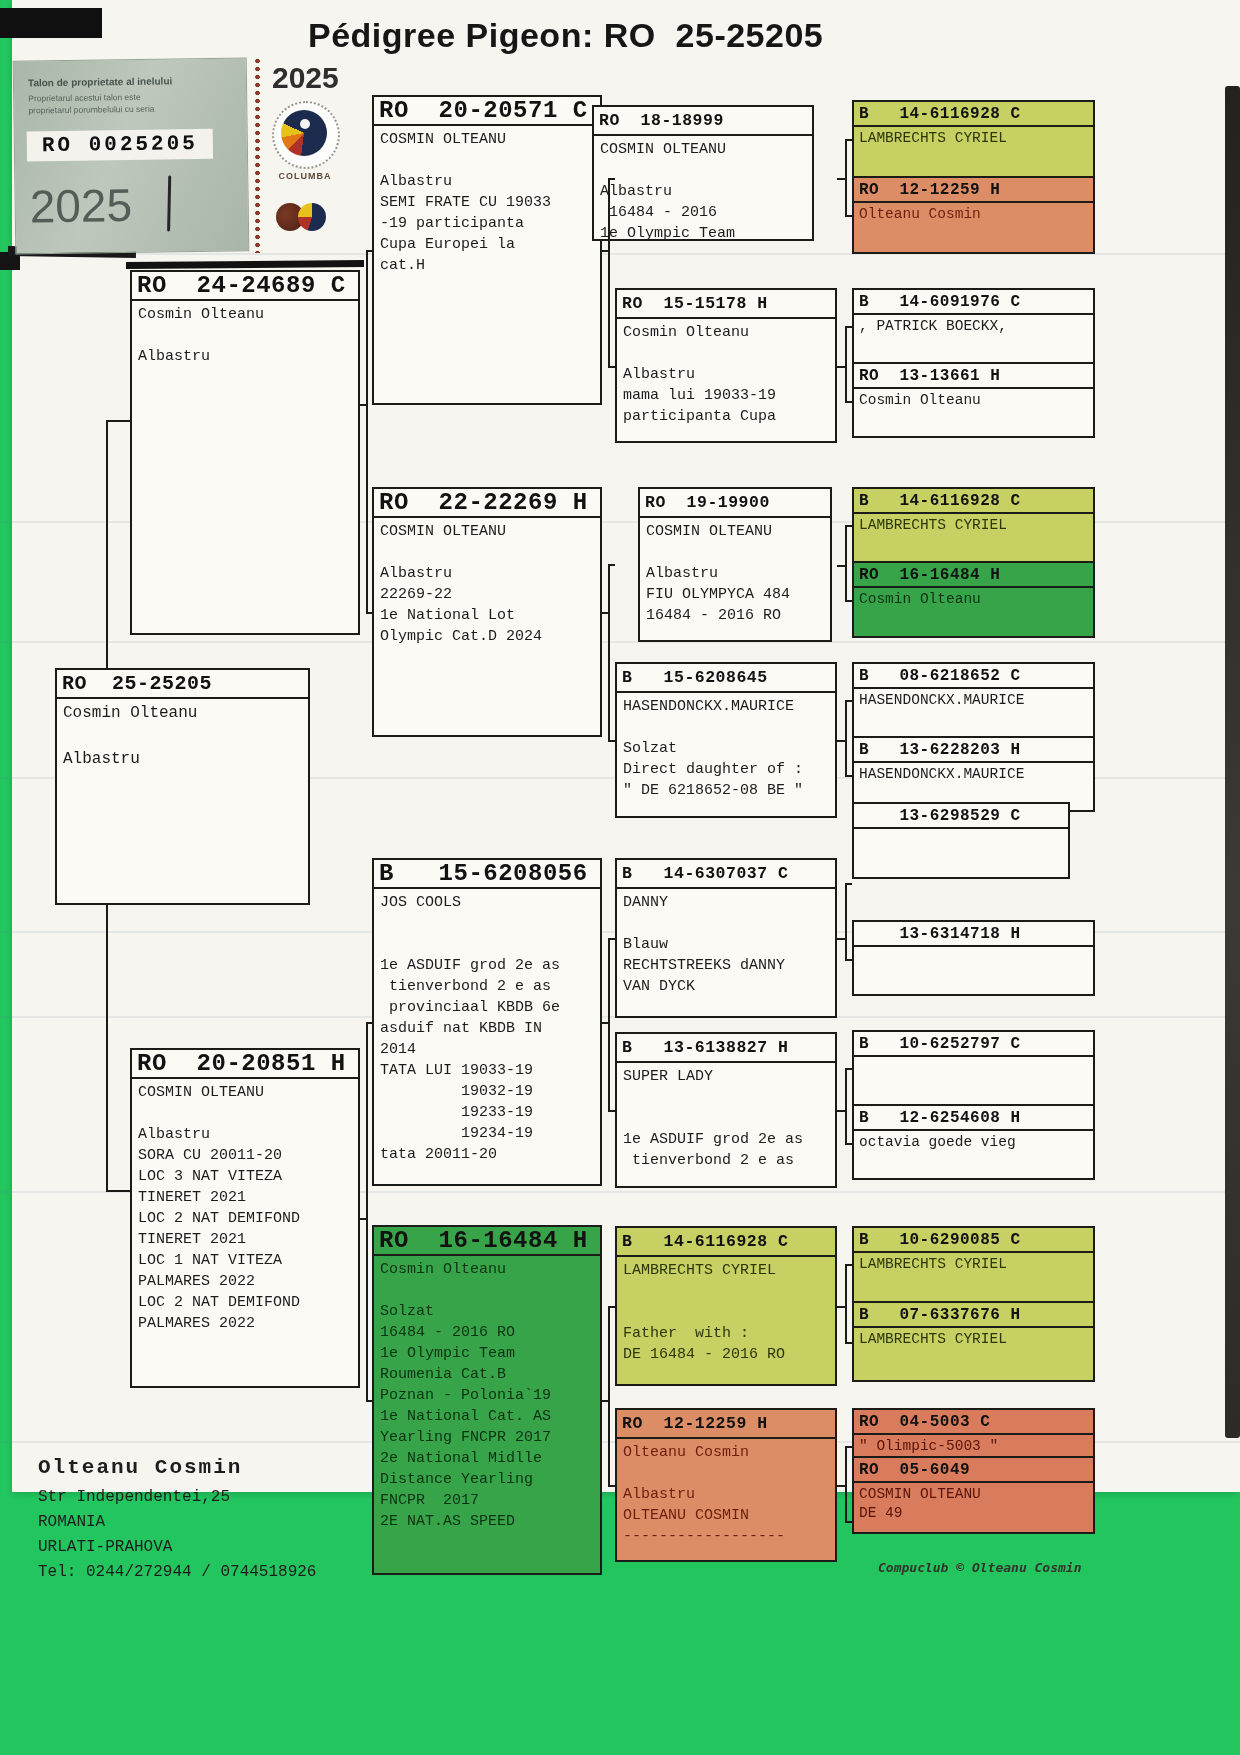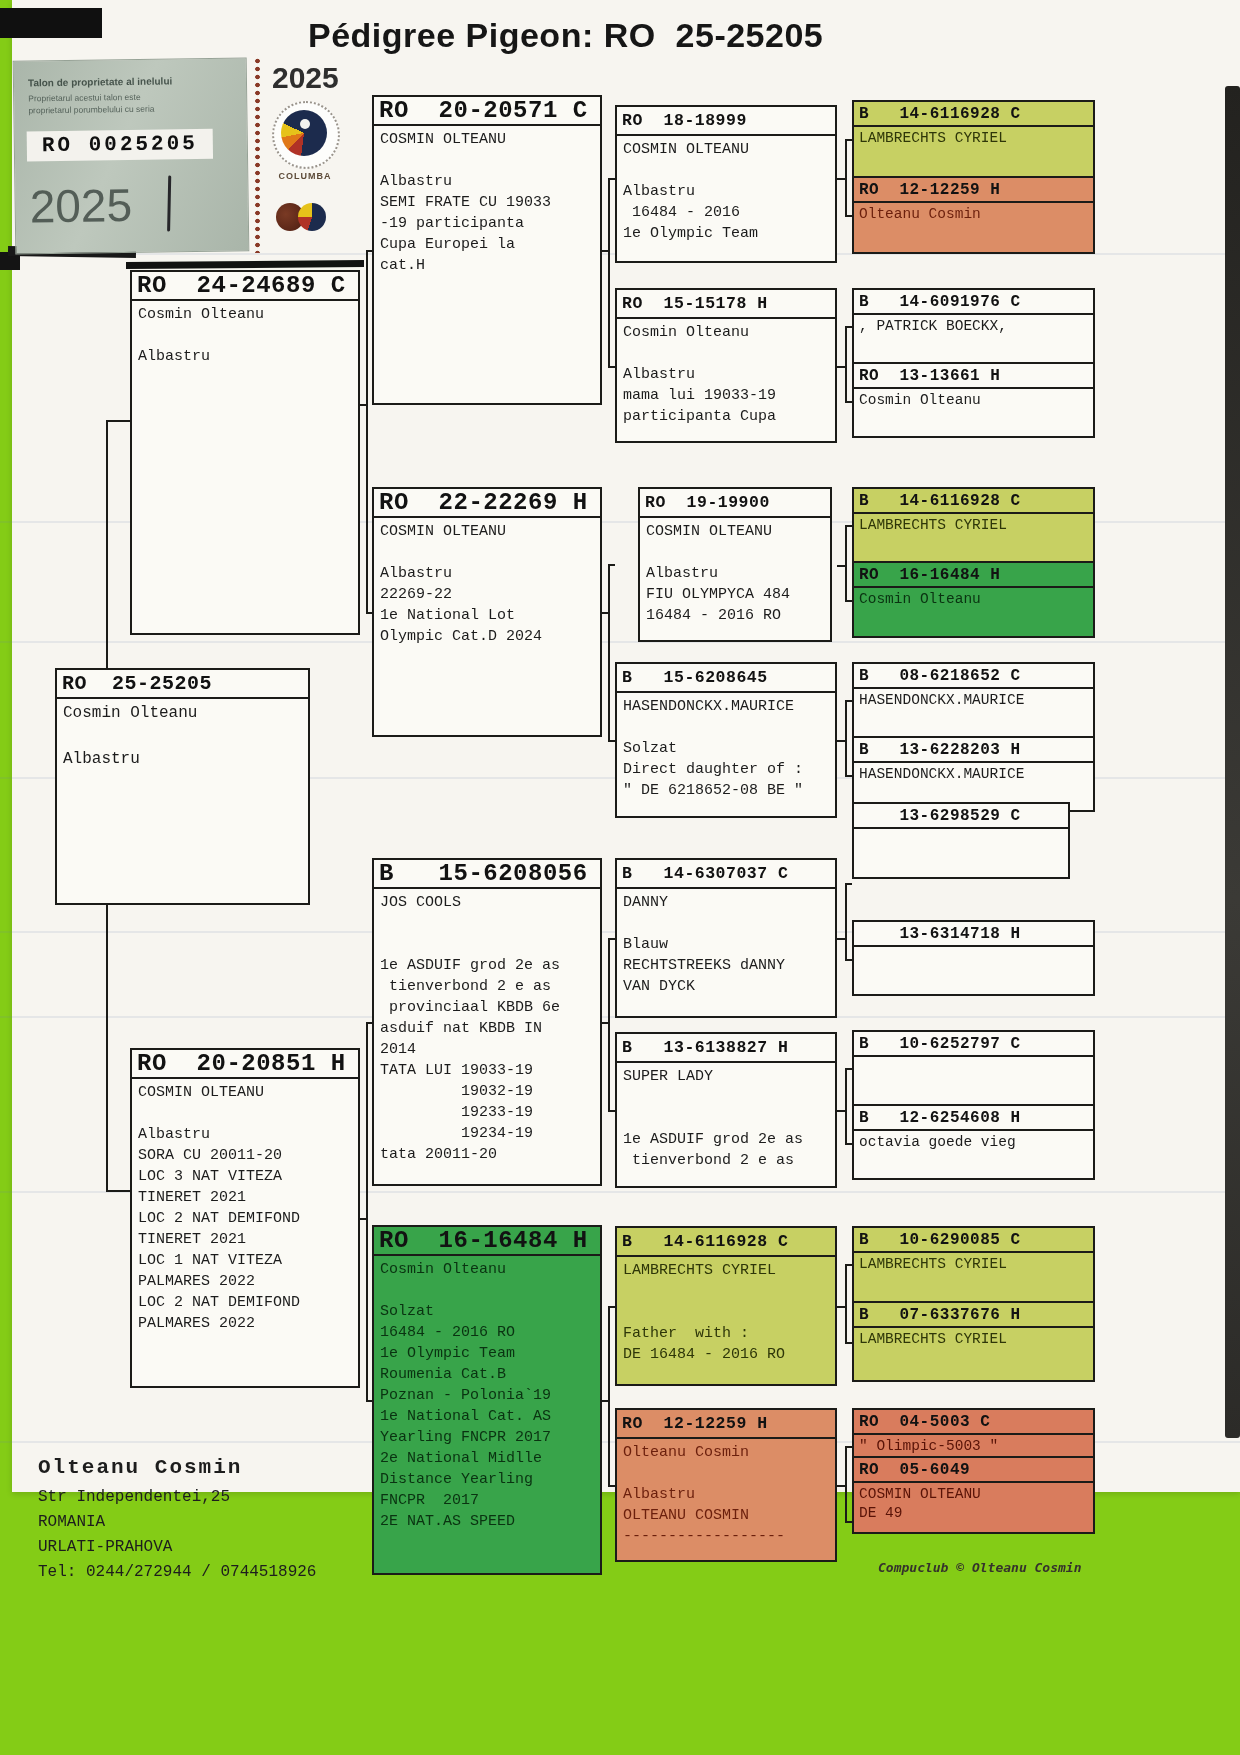--- a/index.html
+++ b/index.html
@@ -1,17 +1,17 @@
 <!DOCTYPE html>
 <html><head>
 <meta charset="utf-8">
 <style>
   html,body{margin:0;padding:0;}
   body{background:#e3e1dd;font-family:"Liberation Sans",sans-serif;}
-  #page{position:relative;width:1240px;height:1755px;background:#84cc16;overflow:hidden;}
+  #page{position:relative;width:1240px;height:1755px;background:#22c55e;overflow:hidden;}
   #paper{position:absolute;left:12px;top:0;width:1228px;height:1492px;background:#f7f5f0;
          box-shadow:0 2px 6px rgba(0,0,0,.15);}
   .title{position:absolute;left:308px;top:16px;font-size:34px;font-weight:600;color:#161616;
          letter-spacing:.5px;white-space:pre;}
   
   .box{position:absolute;border:2px solid #1b1b18;background:#fbfaf5;box-sizing:border-box;
        font-family:"Liberation Mono","DejaVu Sans Mono",monospace;color:#1c1c1c;overflow:hidden;}
   .hd{font-weight:bold;white-space:pre;font-size:24px;line-height:22px;padding:3px 5px 2px;
       border-bottom:2px solid #1b1b18;color:#121212;letter-spacing:.5px;}
   .bd{padding:3px 6px;font-size:15px;line-height:21px;}
@@ -203,21 +203,21 @@
           <div>Roumenia Cat.B</div>
           <div>Poznan - Polonia`19</div>
           <div>1e National Cat. AS</div>
           <div>Yearling FNCPR 2017</div>
           <div>2e National Midlle</div>
           <div>Distance Yearling</div>
           <div>FNCPR  2017</div>
           <div>2E NAT.AS SPEED</div>
         </div>
       </div>
-      <div class="box g4" style="left: 615px; top: 105px; width: 222px; height: 158px;">
+      <div class="box g4" style="left: 592px; top: 105px; width: 222px; height: 136px;">
         <div class="hd">RO  18-18999</div>
         <div class="bd">
           <div>COSMIN OLTEANU</div>
           <div> </div>
           <div>Albastru</div>
           <div> 16484 - 2016</div>
           <div>1e Olympic Team</div>
         </div>
       </div>
       <div class="box g4" style="left: 615px; top: 288px; width: 222px; height: 155px;">

